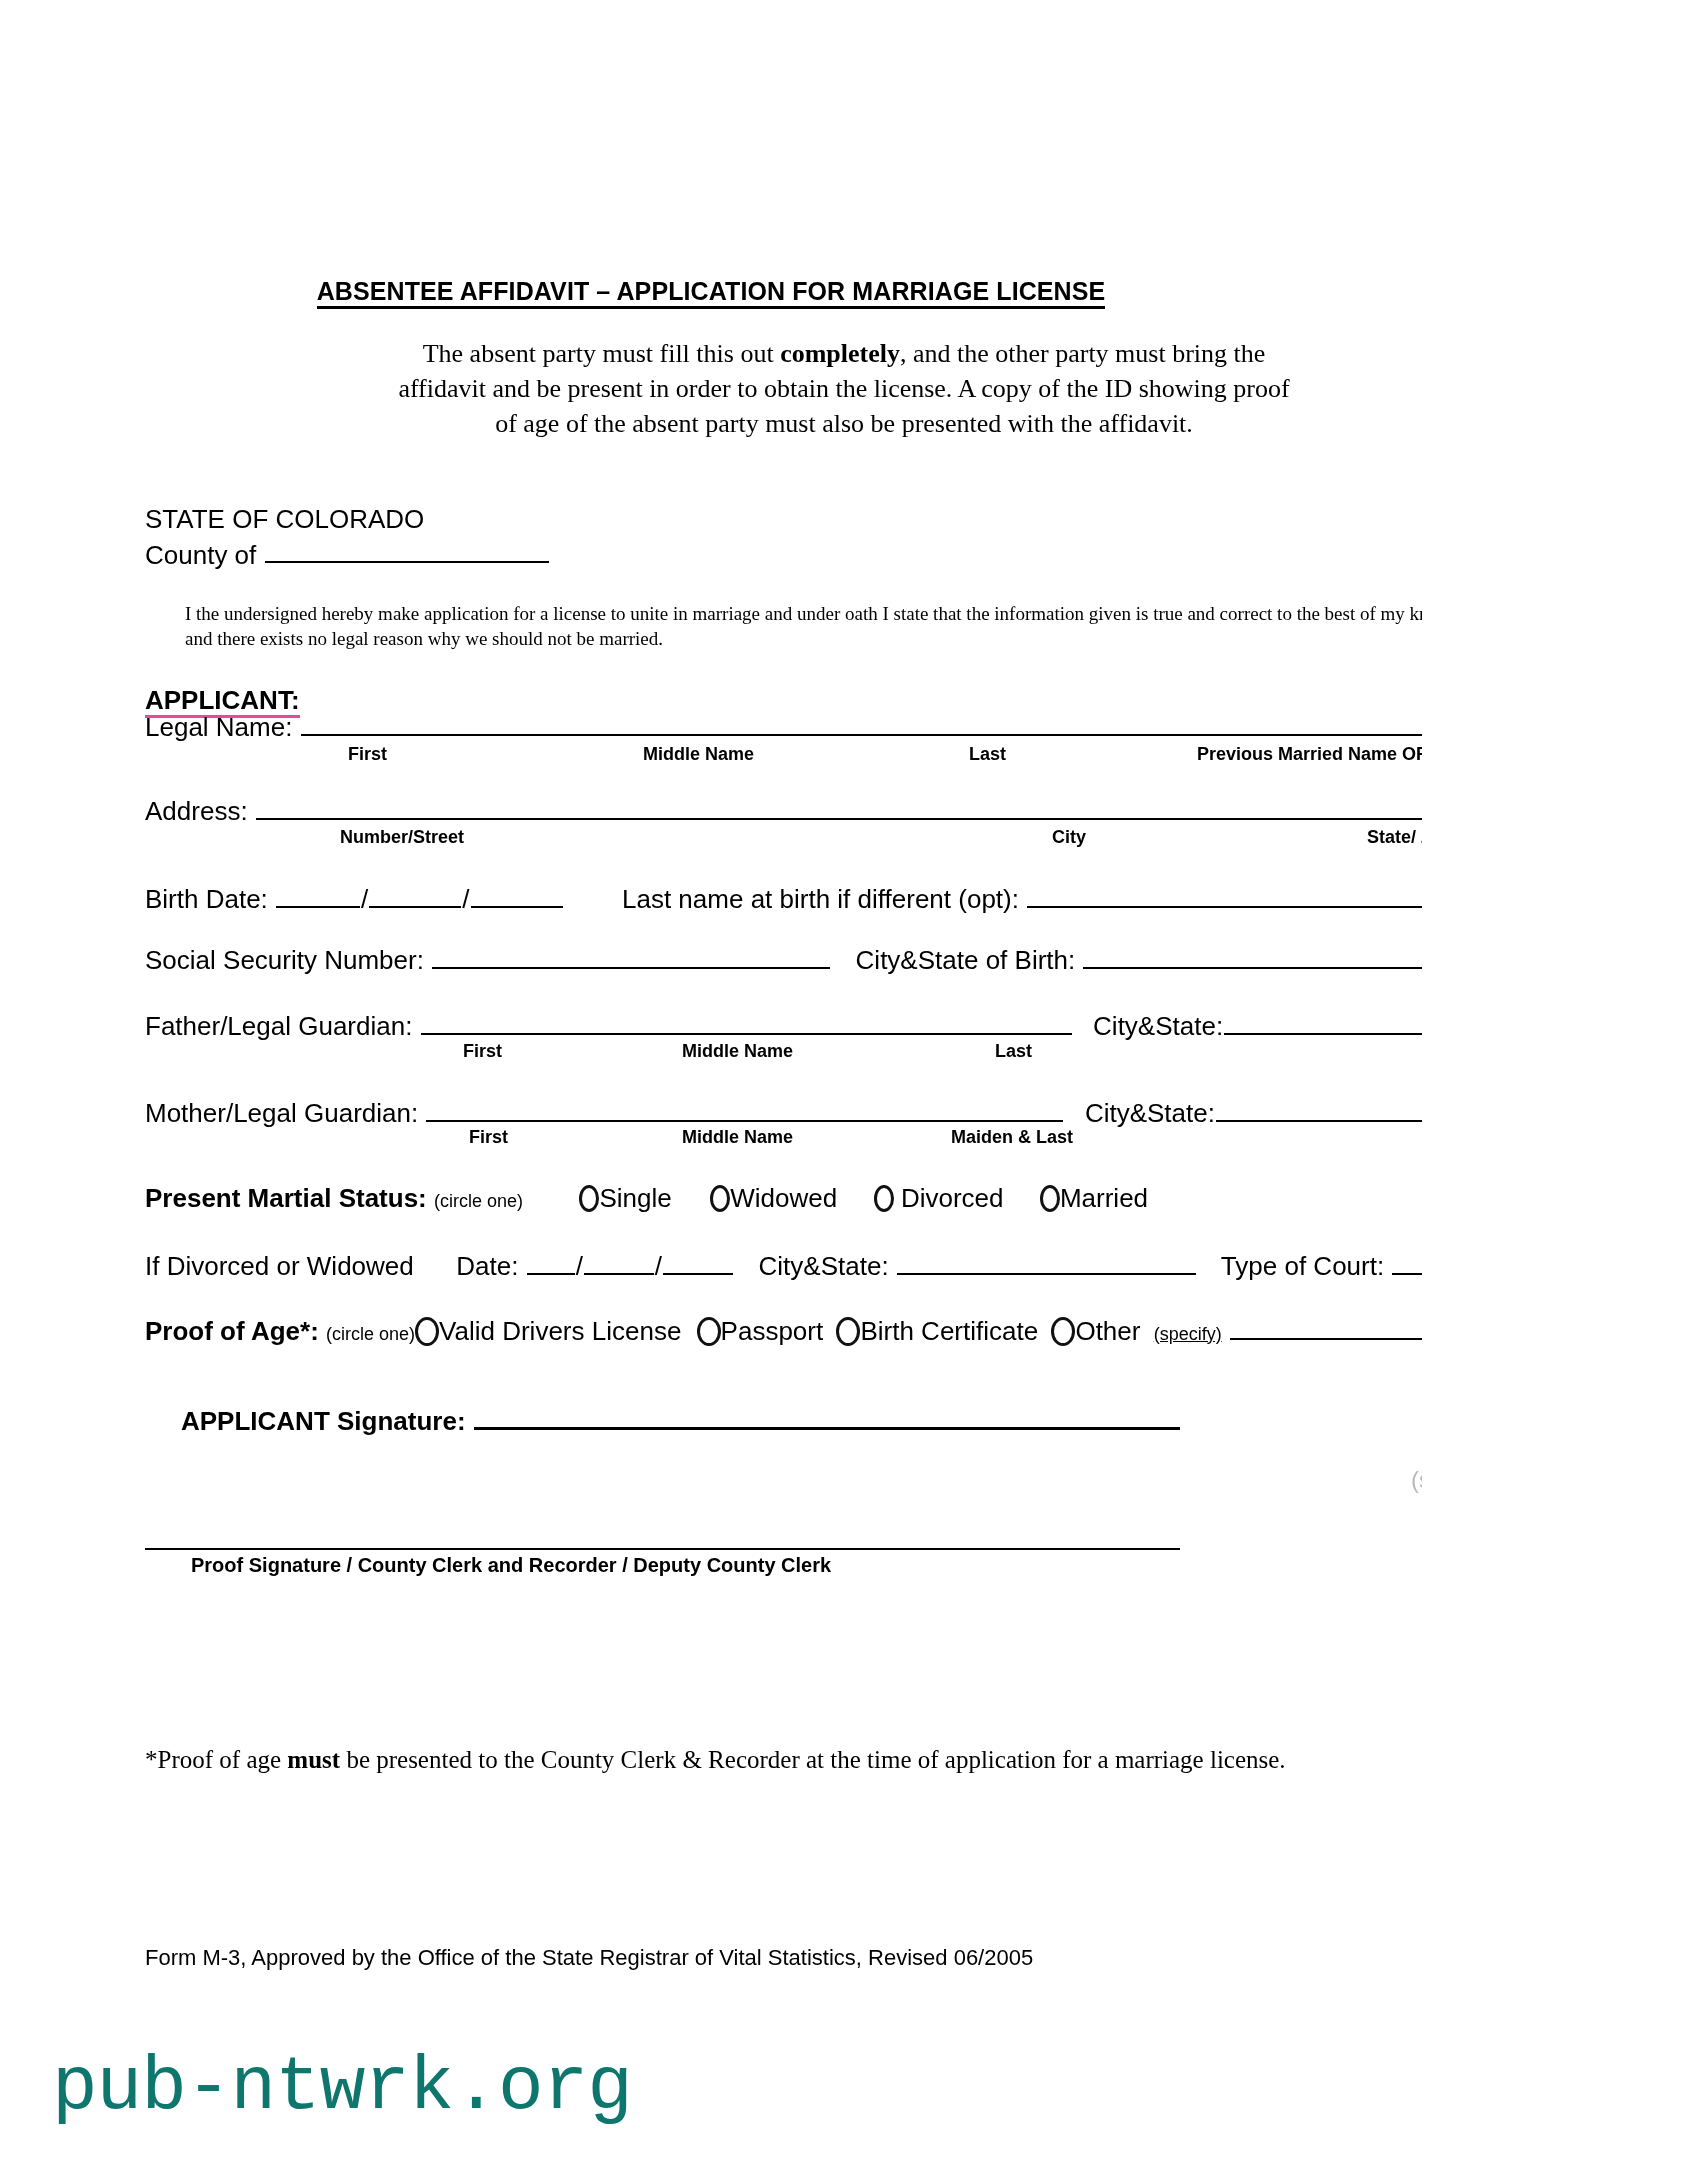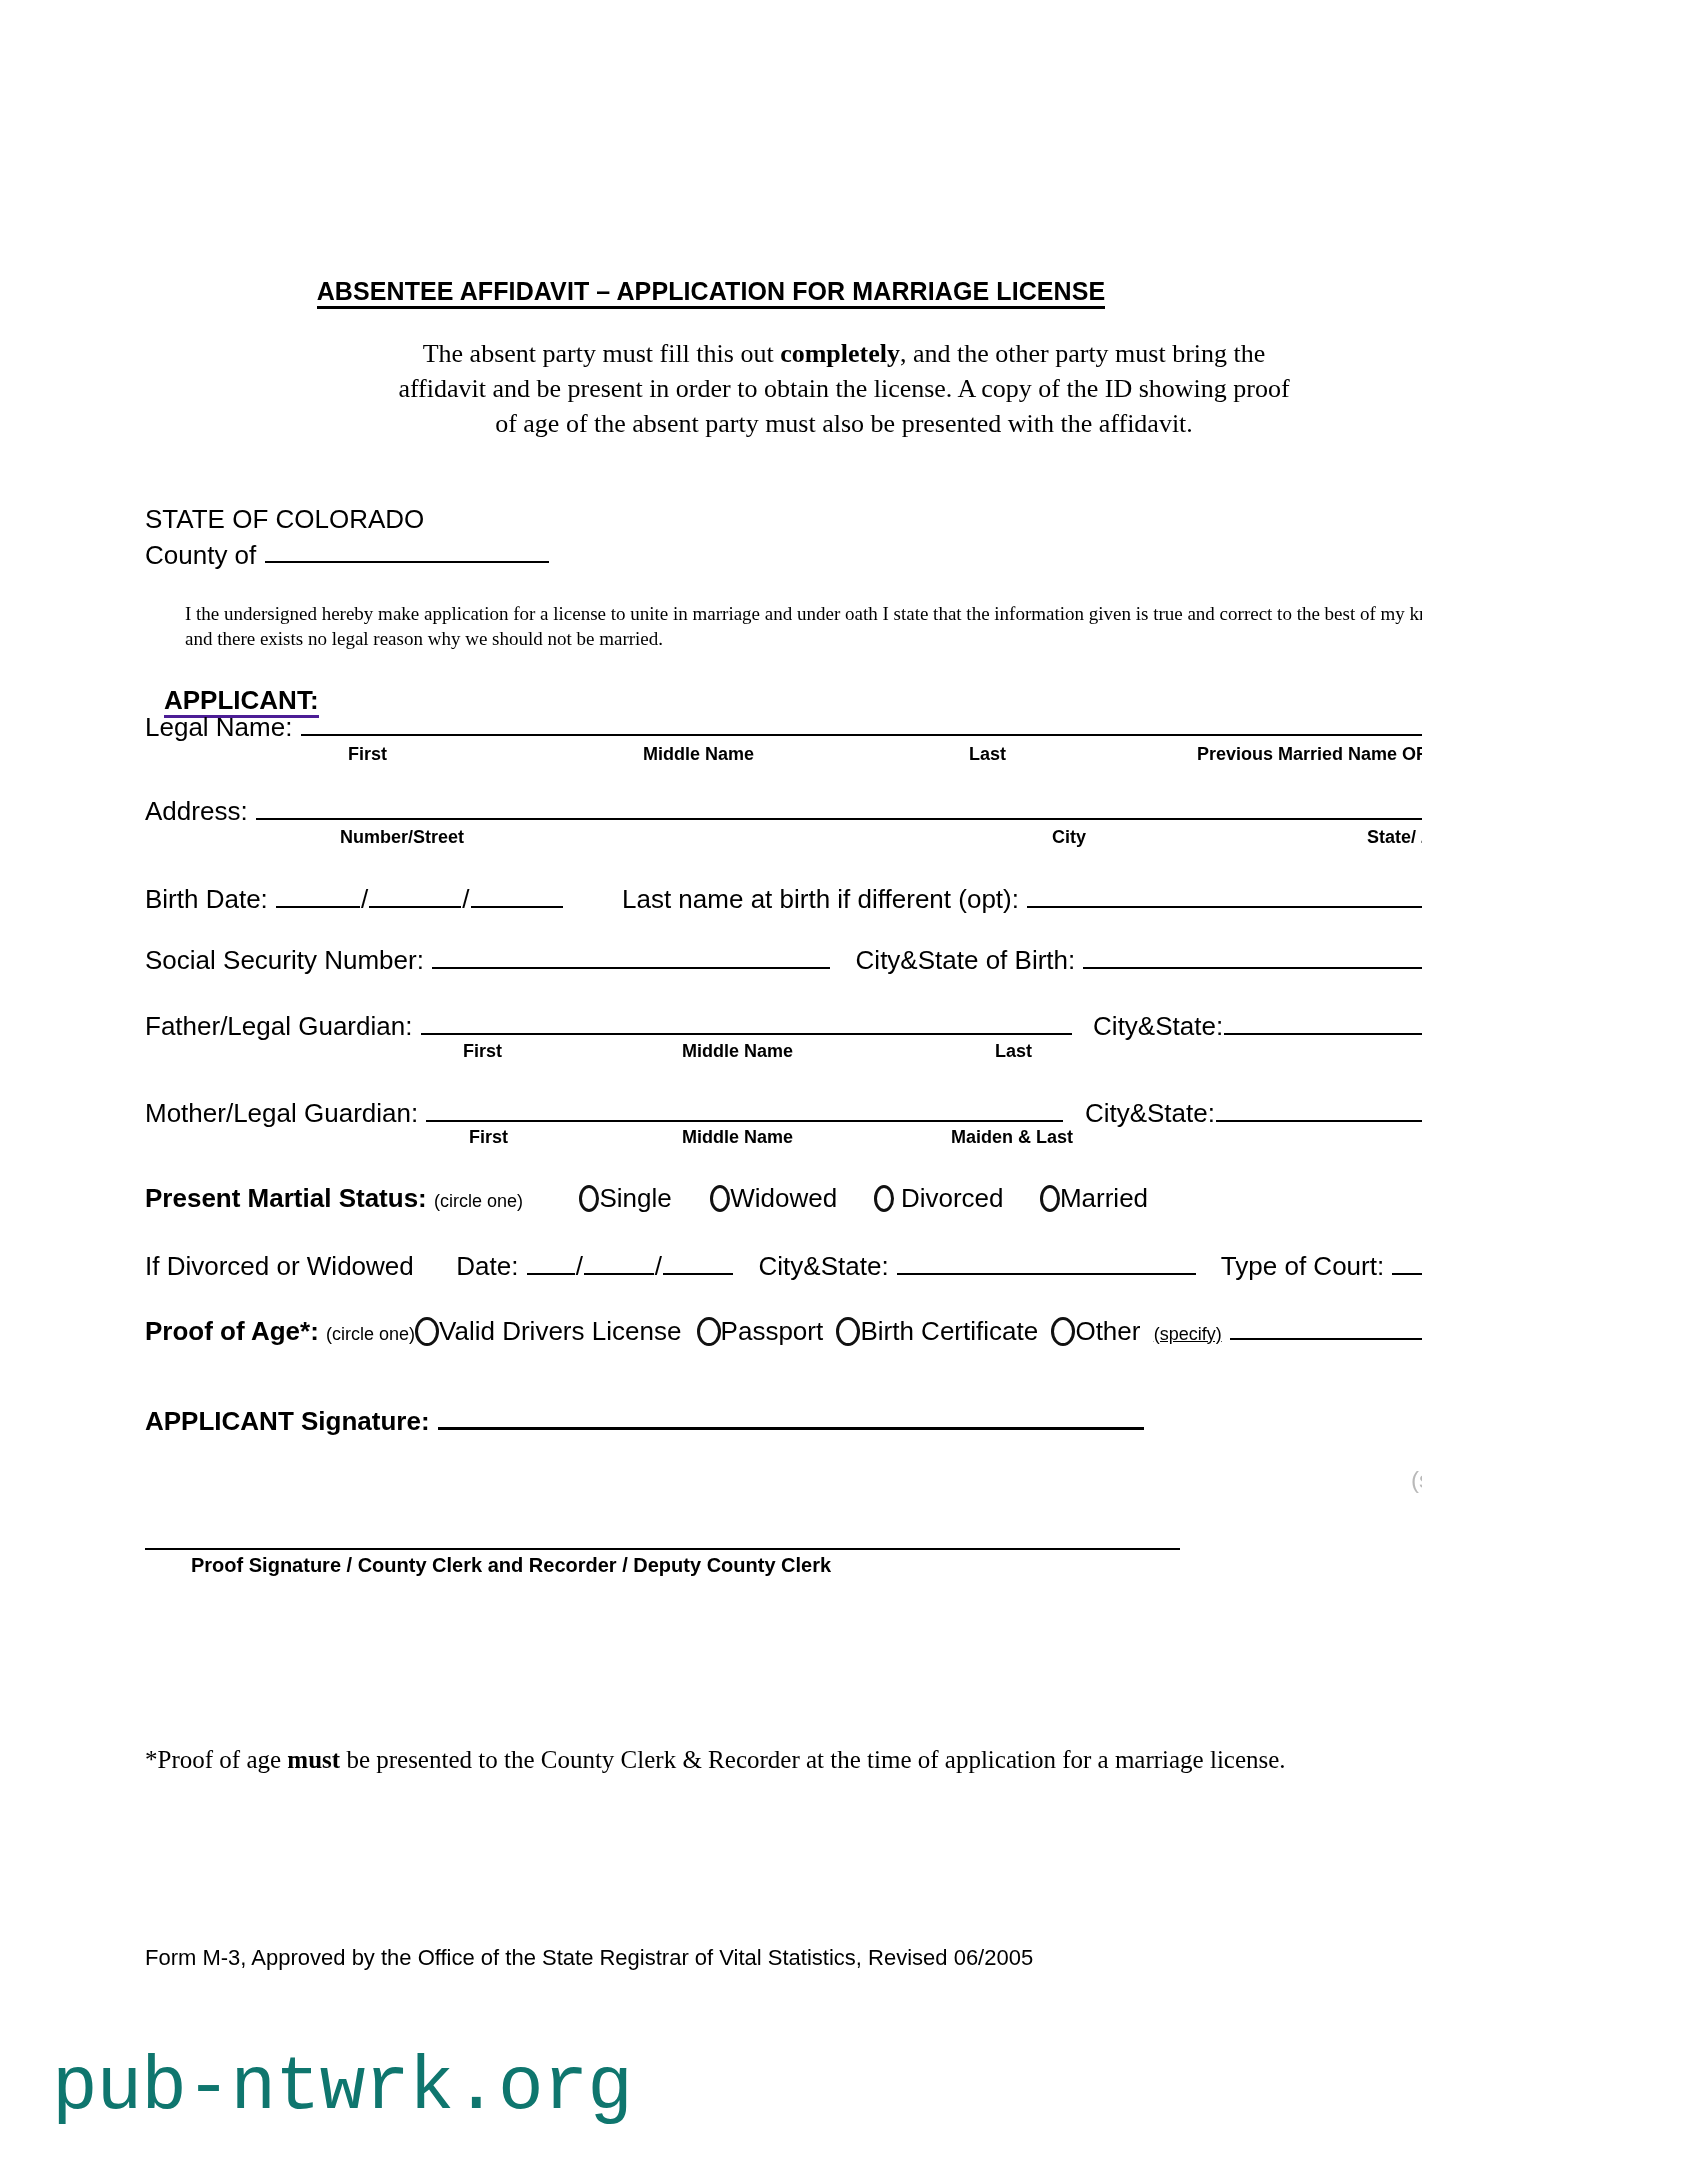--- a/index.html
+++ b/index.html
@@ -77,21 +77,21 @@
   }
 
   
   .applicant-head {
     position: absolute;
     left: 145px;
     top: 685px;
     font-size: 26px;
     font-weight: bold;
   }
-  .applicant-head span { border-bottom: 3px solid #4c1d95; margin-left: 19px; }
+  .applicant-head span { border-bottom: 3px solid #ec4899; }
 
   .row {
     position: absolute;
     left: 145px;
     font-size: 26px;
     white-space: nowrap;
   }
   .sublabels {
     position: absolute;
     left: 145px;
@@ -260,21 +260,21 @@
   <div class="row sans" style="top:1313px;">
     <span class="b">Proof of Age*:</span>
     <span class="small-note">(circle one)</span><span class="circ wide"></span><span>Valid Drivers License</span>
     <span style="display:inline-block;width:8px;"></span><span class="circ wide"></span><span>Passport</span>
     <span style="display:inline-block;width:6px;"></span><span class="circ wide"></span><span>Birth Certificate</span>
     <span style="display:inline-block;width:6px;"></span><span class="circ wide"></span><span>Other</span>
     <span class="small-note" style="margin-left:6px;text-decoration:underline;">(specify)</span>
     <span class="rule" style="width:219px;"></span>
   </div>
 
-  <div class="row sans b" style="top:1402px;">
+  <div class="row sans b" style="top:1402px;margin-left:36px;">
     <span>APPLICANT Signature:</span>
     <span class="rule thick" style="width:706px;"></span>
   </div>
 
   <div class="seal sans" style="left:1411px; top:1466px;">(seal)</div>
 
   <div style="position:absolute; left:145px; top:1548px; width:1035px; border-bottom:2px solid #000;"></div>
   <div class="sans b" style="position:absolute; left:191px; top:1554px; font-size:20px;">Proof Signature  / County Clerk and Recorder / Deputy County Clerk</div>
 
 

